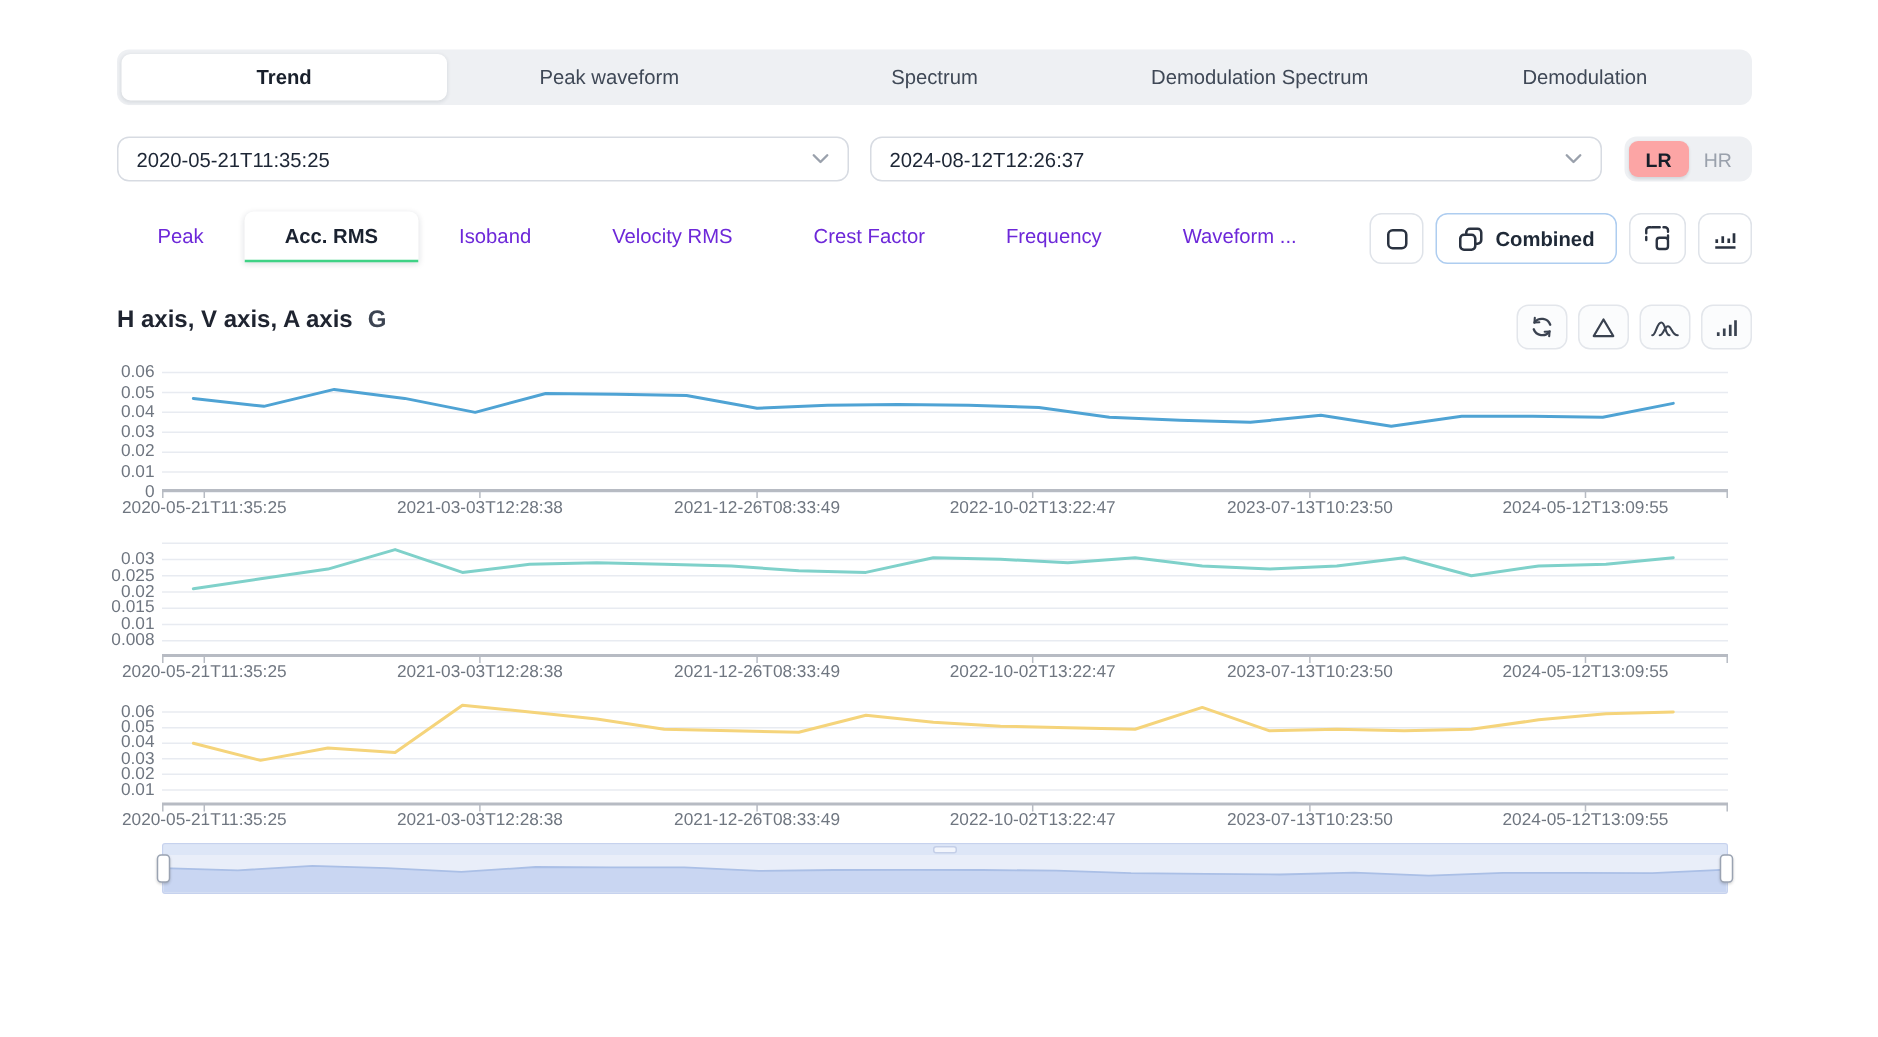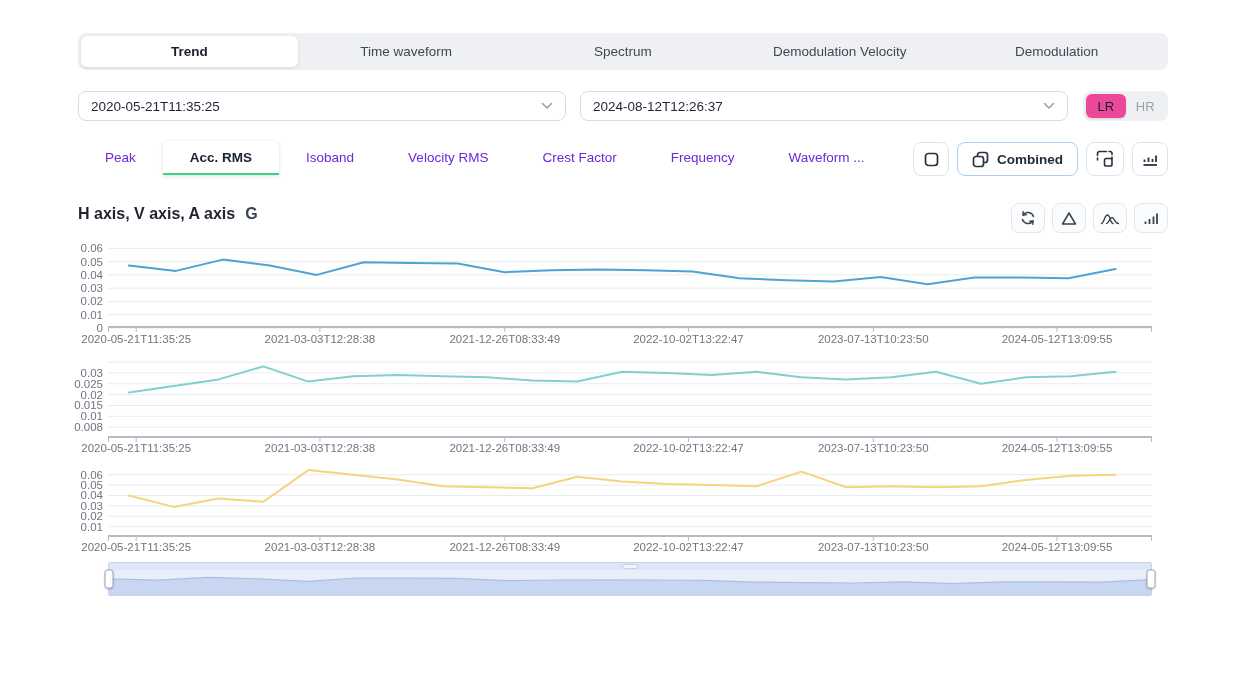--- a/index.html
+++ b/index.html
@@ -31,21 +31,21 @@
   .sel-start { left:78px; width:488px; }
   .sel-end  { left:580px; width:488px; }
   .toggle-group {
     position:absolute; left:1083px; top:91px; width:85px; height:30px;
     background:#eef0f3; border-radius:8px; display:flex; padding:3px;
   }
   .toggle-btn {
     flex:1; display:flex; align-items:center; justify-content:center;
     font-size:13px; color:#9aa1ac; border-radius:6px; cursor:pointer;
   }
-  .toggle-btn.selected { background:#ec4899; color:#171e29; font-weight:normal; box-shadow:0 1px 2px rgba(20,30,50,.12); }
+  .toggle-btn.selected { background:#fca5a5; color:#171e29; font-weight:bold; box-shadow:0 1px 2px rgba(20,30,50,.12); }
   
   .metric-tabs {
     position:absolute; left:78px; top:140px; height:36px; display:flex; align-items:center;
   }
   .metric-tab {
     height:34px; display:flex; align-items:center; padding:0 27px;
     font-size:13.5px; color:#6d28d9; cursor:pointer; white-space:nowrap;
     border-bottom:2px solid transparent;
   }
   .metric-tab.selected {
@@ -100,23 +100,23 @@
   }
   svg { display:block; }
 </style>
 </head>
 <body>
 
 <div class="page">
 
   <div class="top-tabs">
     <div class="top-tab selected">Trend</div>
-    <div class="top-tab">Time waveform</div>
+    <div class="top-tab">Peak waveform</div>
     <div class="top-tab">Spectrum</div>
-    <div class="top-tab">Demodulation Velocity</div>
+    <div class="top-tab">Demodulation Spectrum</div>
     <div class="top-tab">Demodulation</div>
   </div>
 
   <div class="select sel-start">
     <span>2020-05-21T11:35:25</span>
     <span class="chev">
       <svg width="12" height="8" viewBox="0 0 12 8">
           <polyline points="1.5,1.5 6,6 10.5,1.5" fill="none" stroke="#9aa1ac" stroke-width="1.6" stroke-linecap="round" stroke-linejoin="round"></polyline>
         </svg>
     </span>

